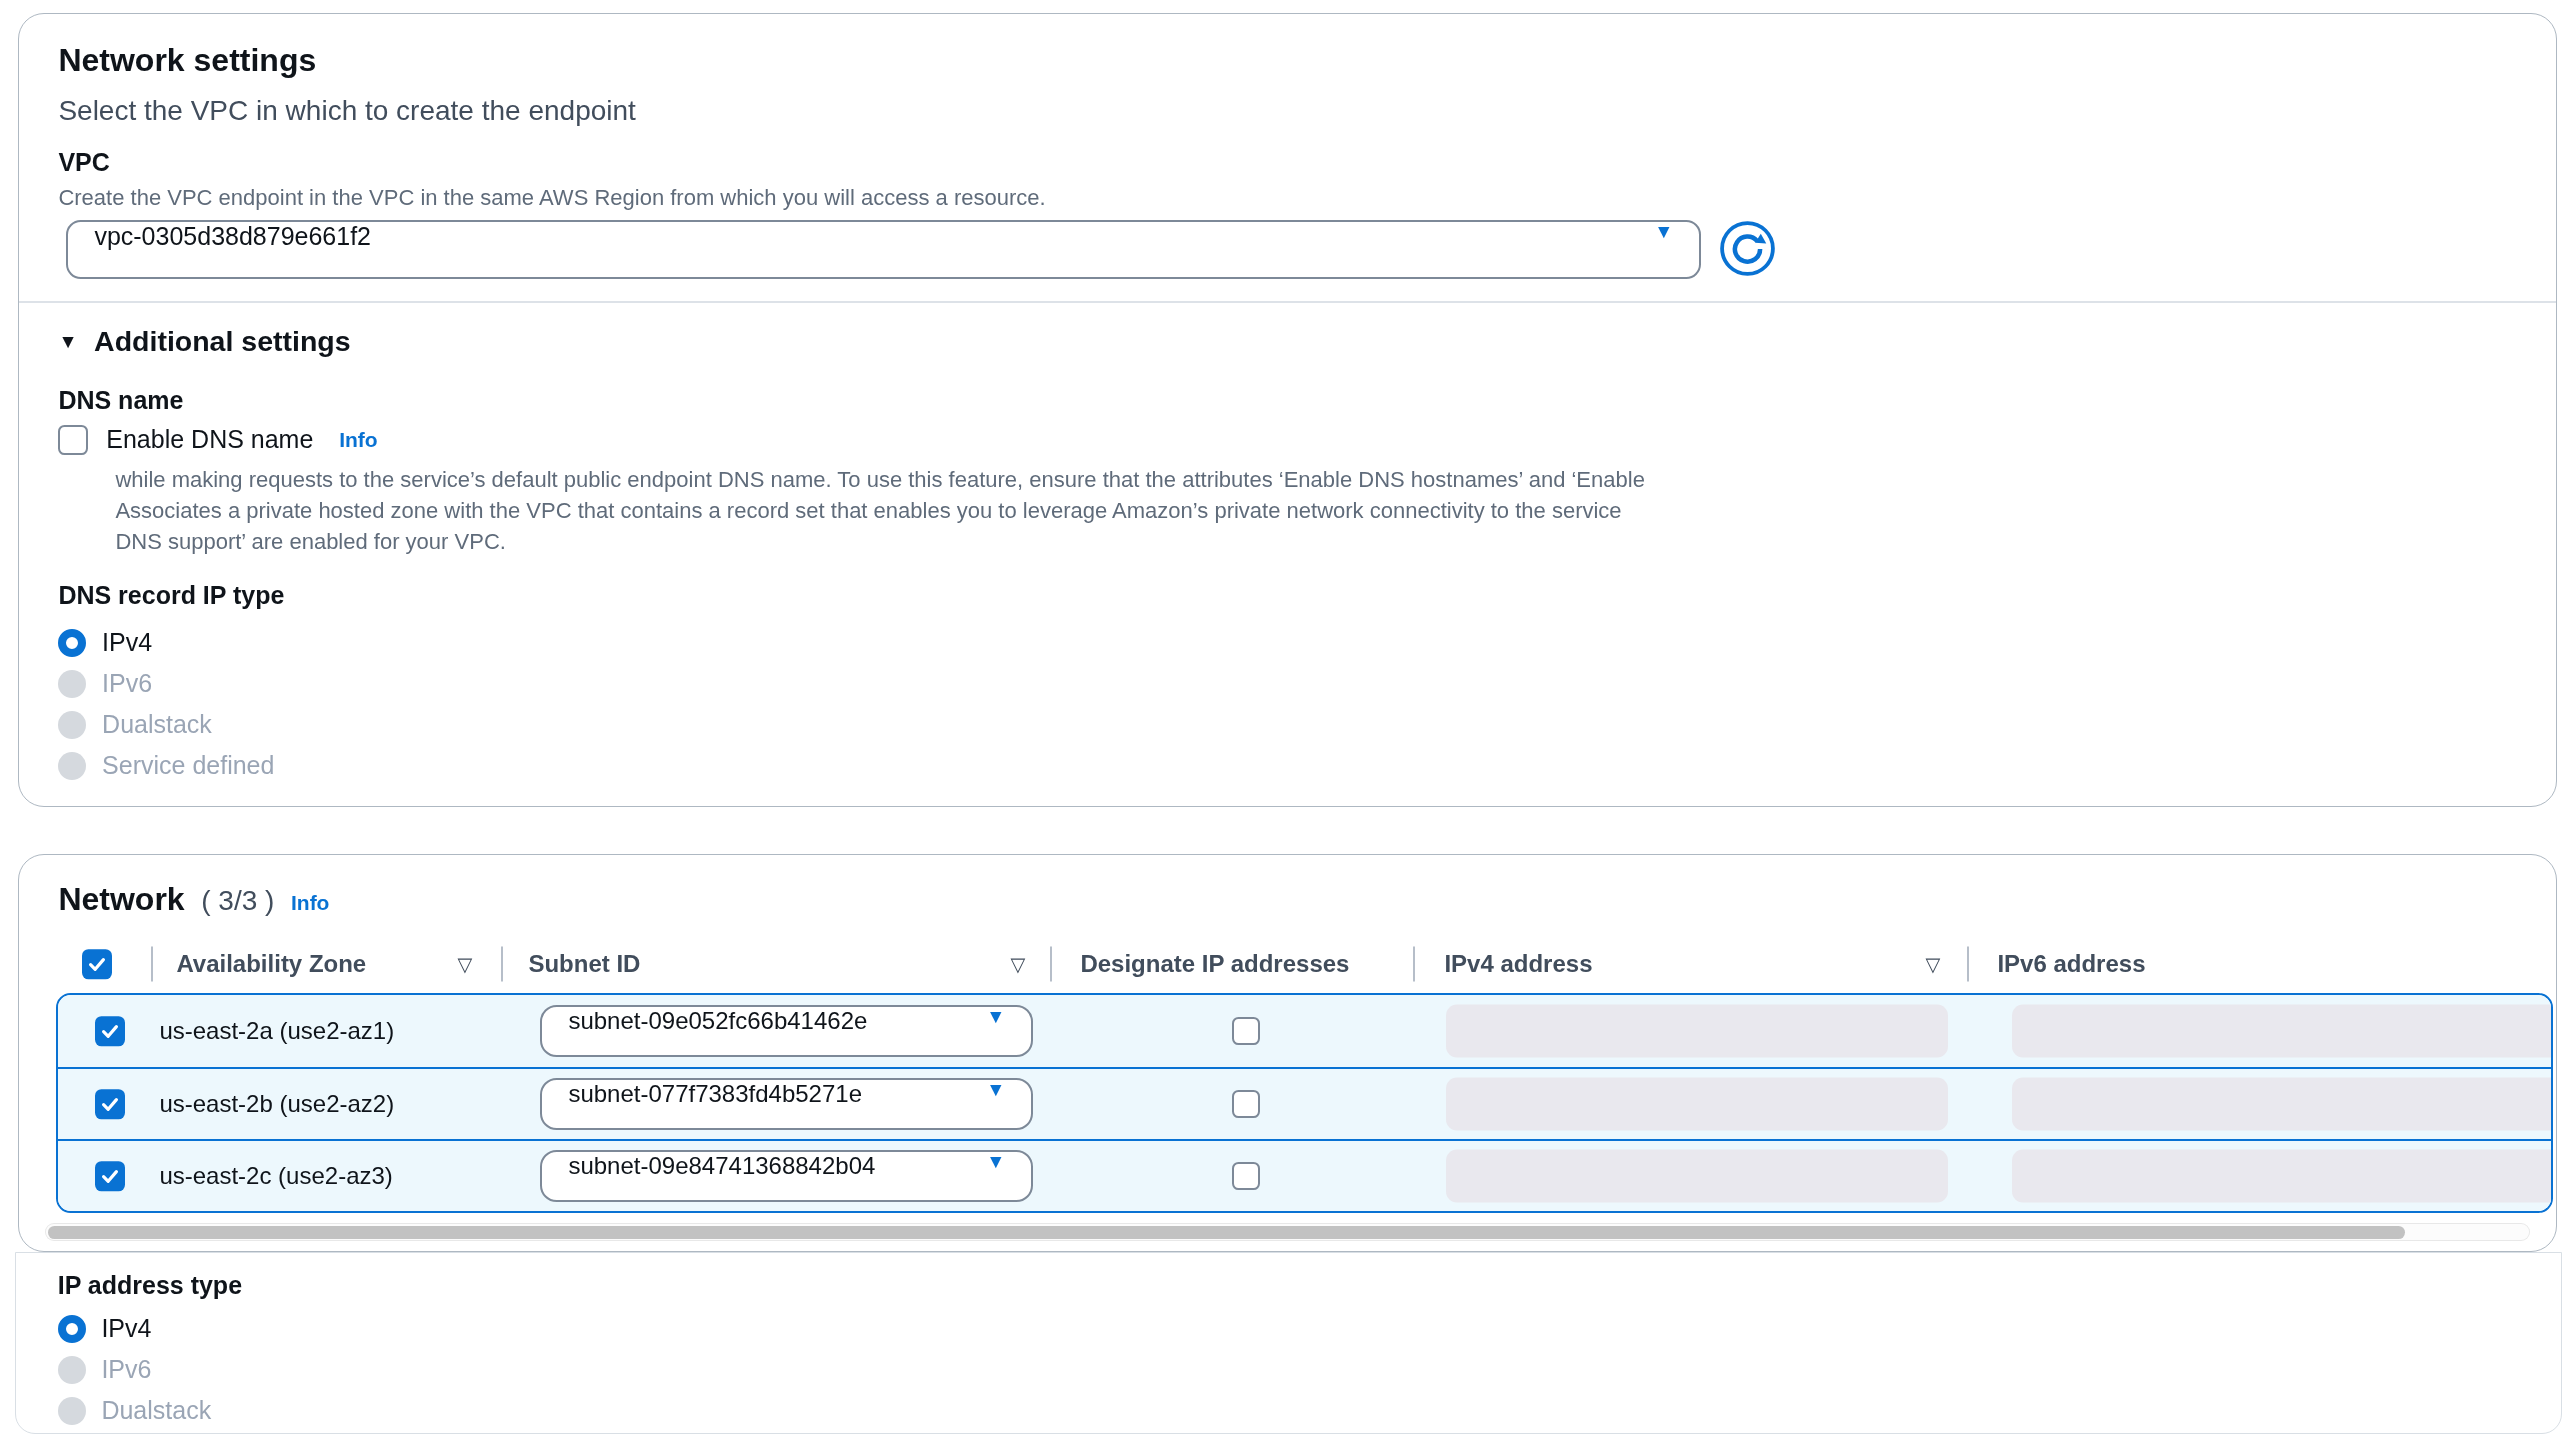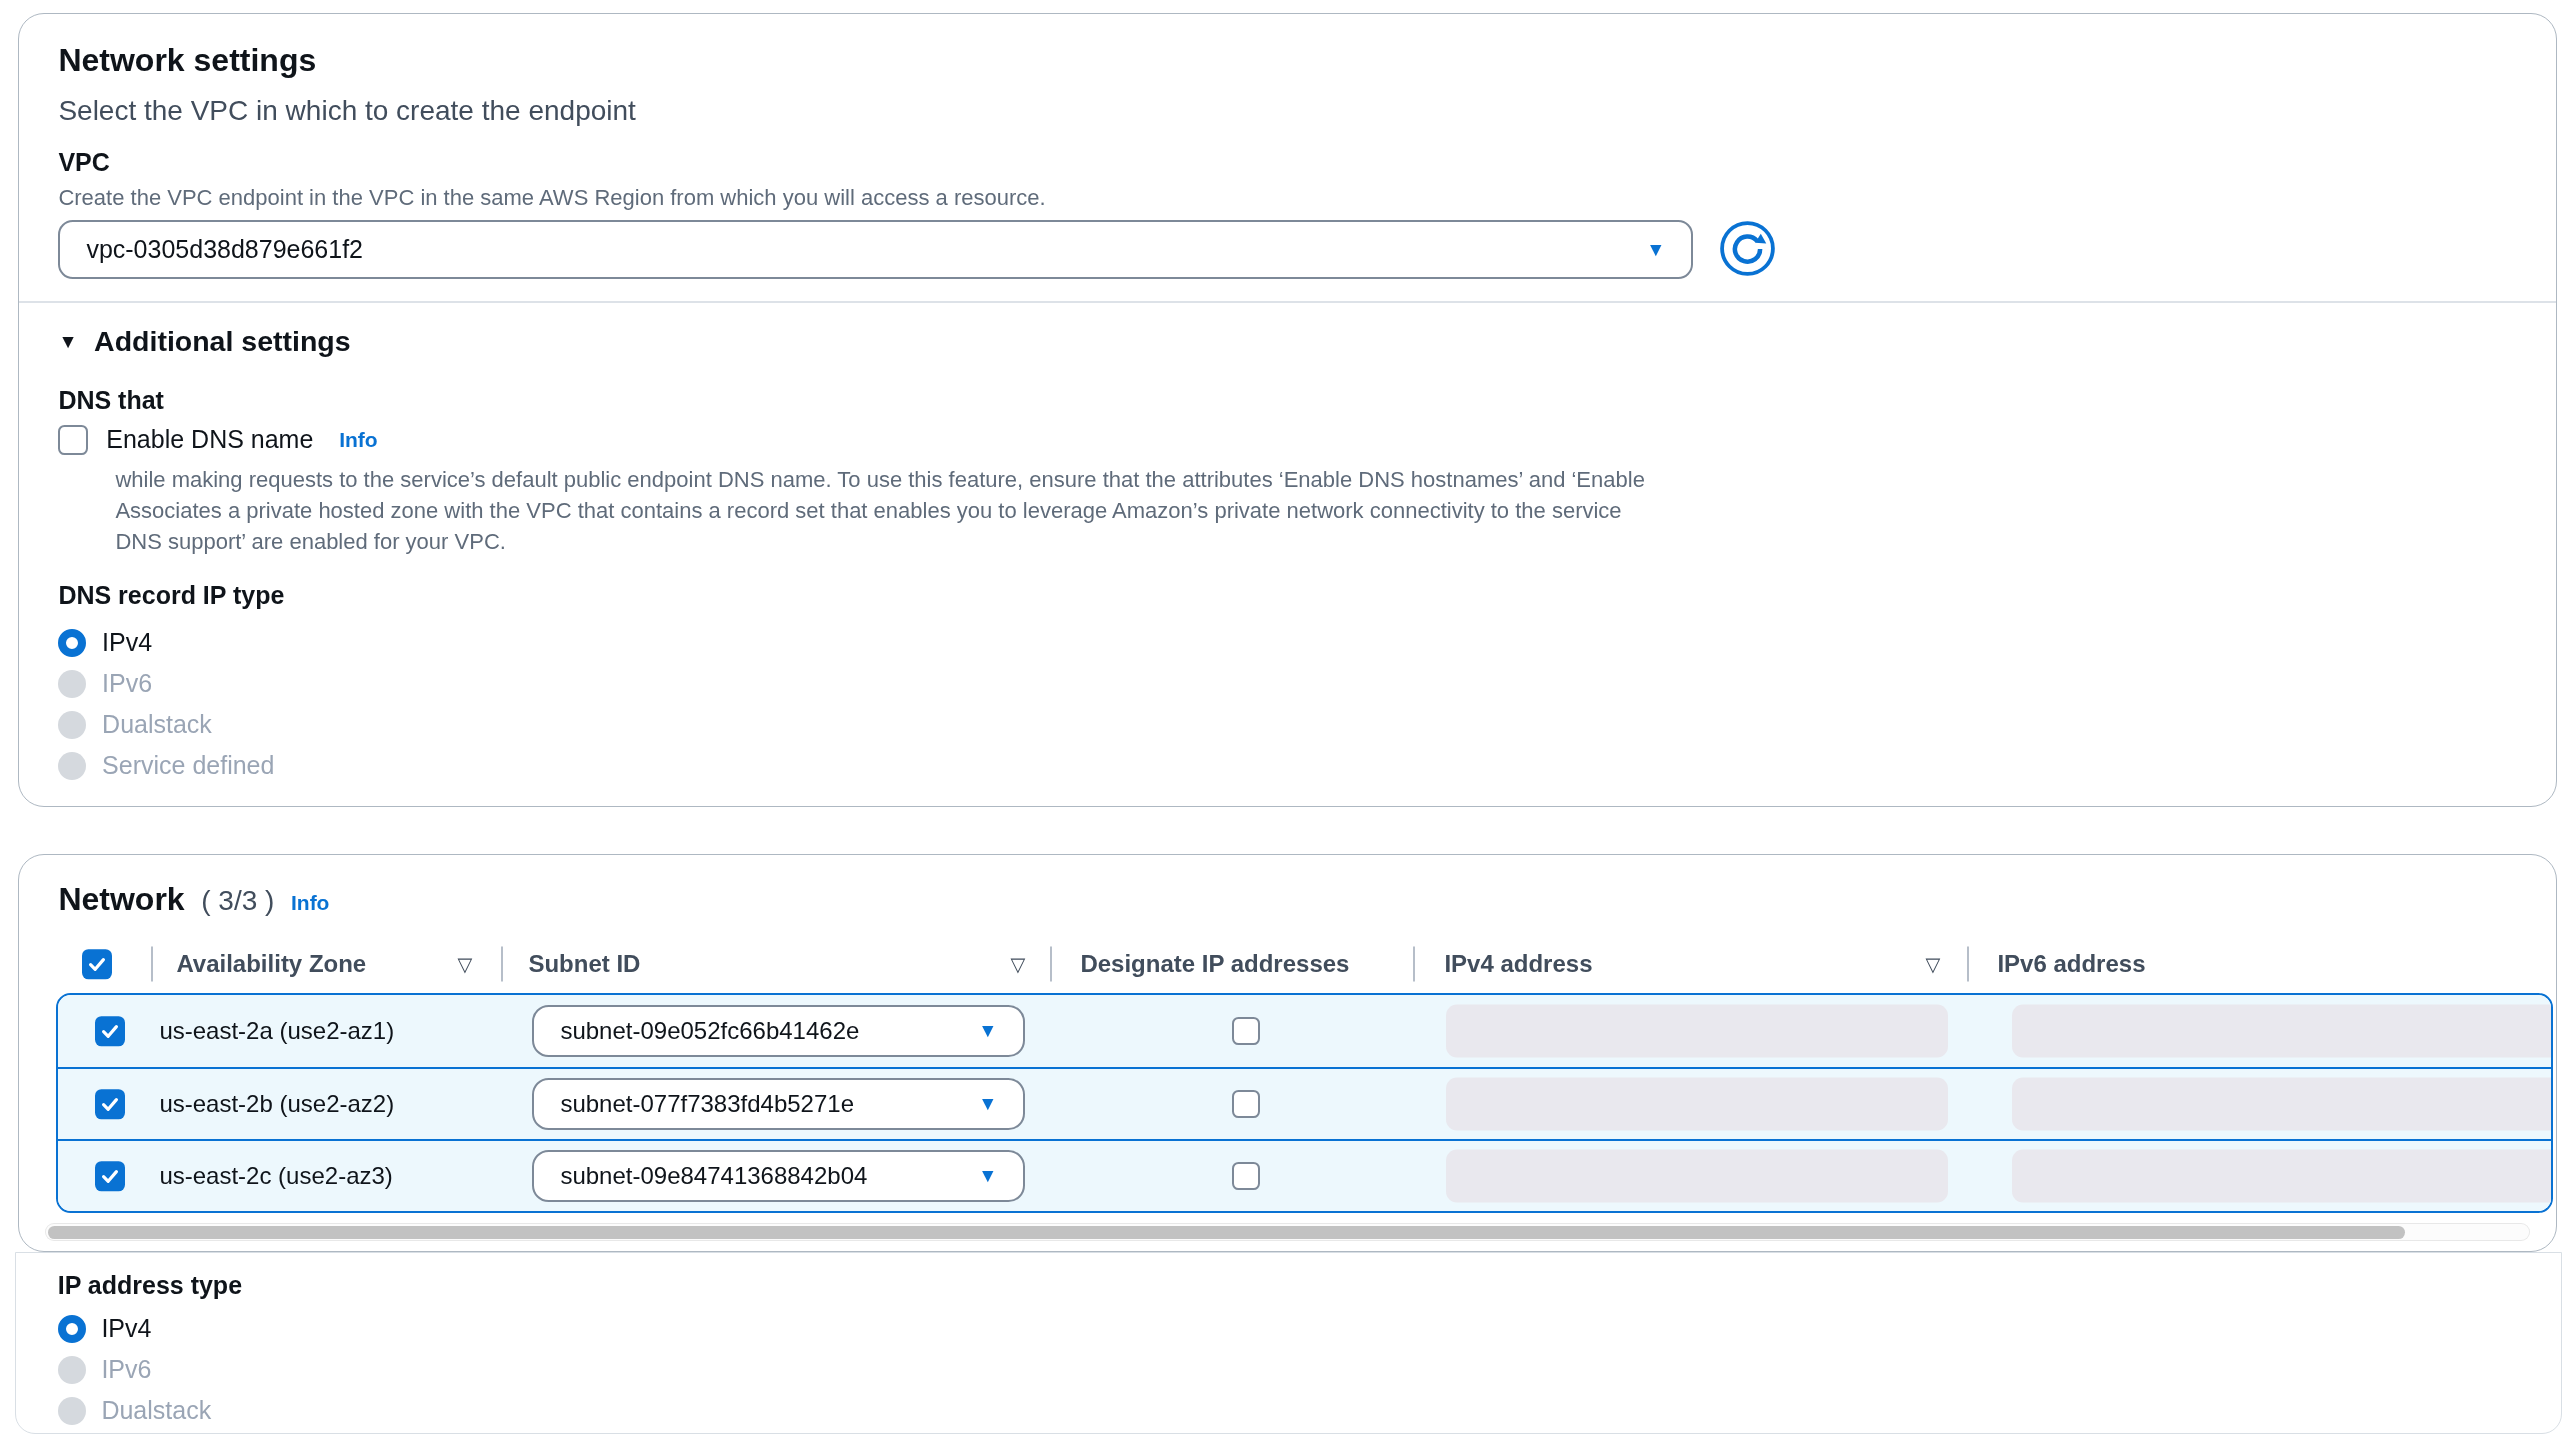--- a/index.html
+++ b/index.html
@@ -13,22 +13,22 @@
     border:1.8px solid #aeb8c2; border-radius:26px;
   }
   .abs { position:absolute; white-space:nowrap; }
   .h2 { font-size:32px; font-weight:bold; color:#0f141a; }
   .sub { font-size:28px; color:#414d5c; }
   .label { font-size:25px; font-weight:bold; color:#0f141a; }
   .constraint { font-size:22px; color:#5f6b7a; }
   .info-link { font-size:21px; font-weight:bold; color:#0972d3; cursor:pointer; }
   .select {
     background:#fff; border:2.8px solid #7d8998; border-radius:14.7px;
-    display:flex; align-items:center; justify-content:space-between;
-    padding:0 26px; font-size:25px; color:#0f141a; cursor:pointer;
+    display:flex; align-items:flex-start; justify-content:space-between;
+    padding:0 26px; font-size:25px; color:#0f141a; cursor:pointer;margin-left:8px;
   }
   .caret { font-size:19.3px; color:#0972d3; line-height:1; }
   .divider { position:absolute; left:0; width:100%; height:1.8px; background:#dde2e8; }
   .expander { display:flex; align-items:center; gap:16.6px; cursor:pointer; }
   .exp-arrow { font-size:19.3px; color:#0f141a; }
   .exp-title { font-size:28.5px; font-weight:bold; color:#0f141a; }
   .checkbox {
     width:29.5px; height:29.5px; border-radius:6.4px; flex:none;
     display:inline-flex; align-items:center; justify-content:center; cursor:pointer;
   }
@@ -97,21 +97,21 @@
     </svg>
   </button>
 
   <div class="divider" style="top:287px;"></div>
 
   <div class="expander abs" style="left:39px; top:311px;">
     <span class="exp-arrow">▼</span>
     <span class="exp-title">Additional settings</span>
   </div>
 
-  <div class="abs label" style="left:39px; top:372px;">DNS that</div>
+  <div class="abs label" style="left:39px; top:372px;">DNS name</div>
 
   <div class="cb-row abs" style="left:39px; top:411px;">
     <span class="checkbox unchecked"></span>
     <span class="cb-label">Enable DNS name</span>
     <span class="info-link" style="margin-left:7.4px;">Info</span>
   </div>
 
   <div class="abs desc-lines" style="left:96px; top:450px;">
     <div>while making requests to the service’s default public endpoint DNS name. To use this feature, ensure that the attributes ‘Enable DNS hostnames’ and ‘Enable</div>
     <div>Associates a private hosted zone with the VPC that contains a record set that enables you to leverage Amazon’s private network connectivity to the service</div>

